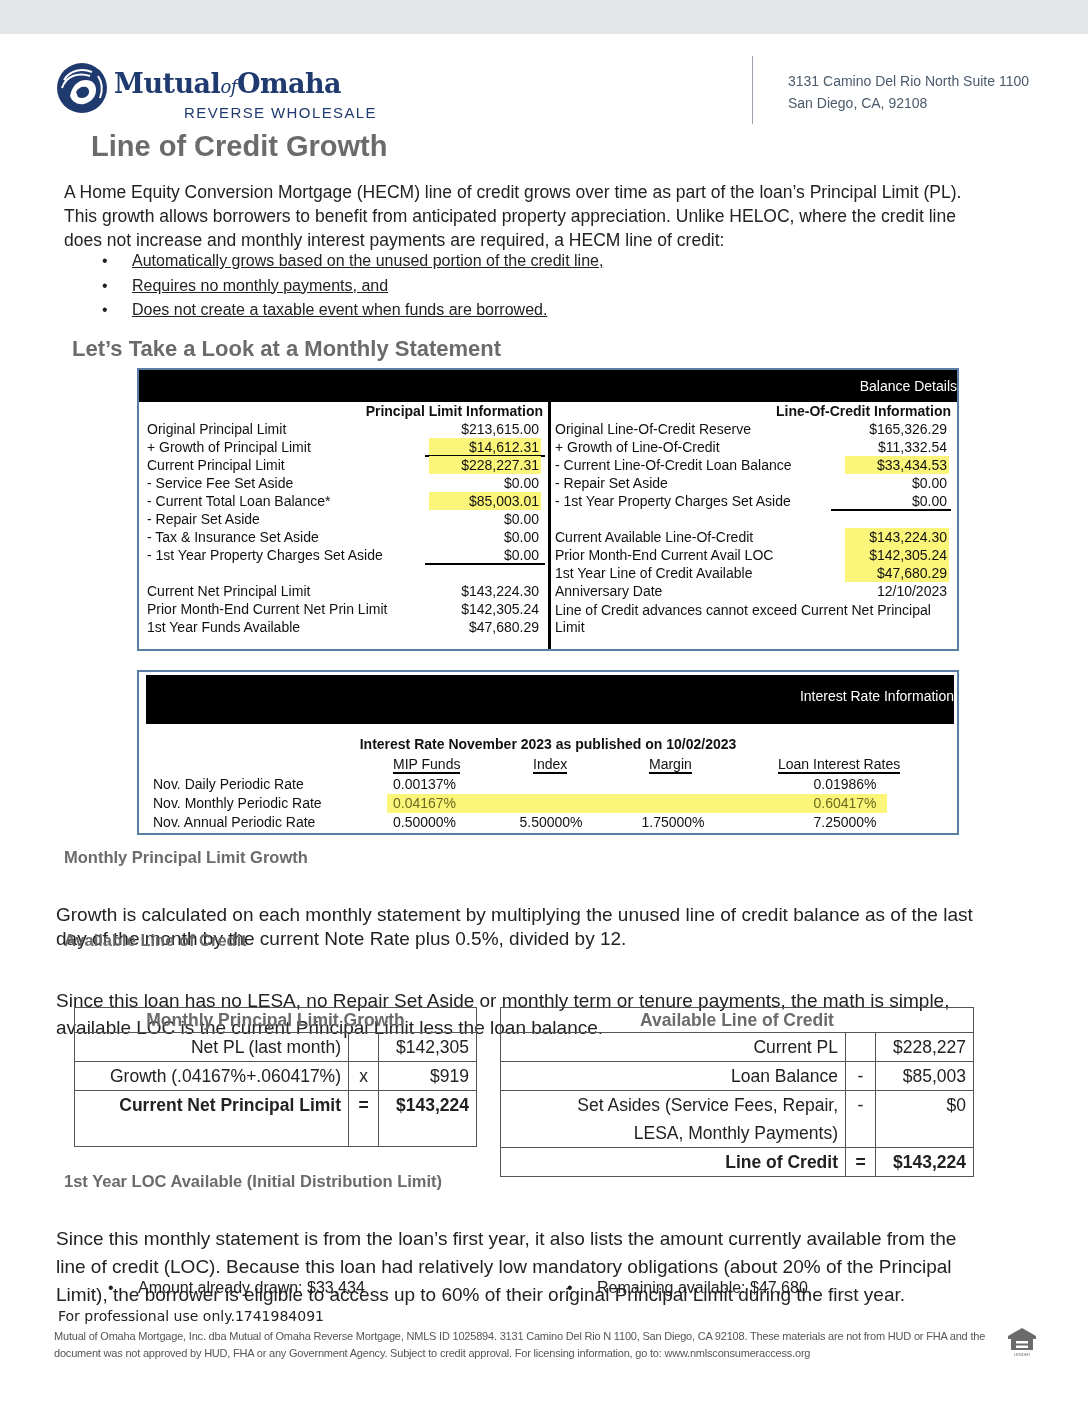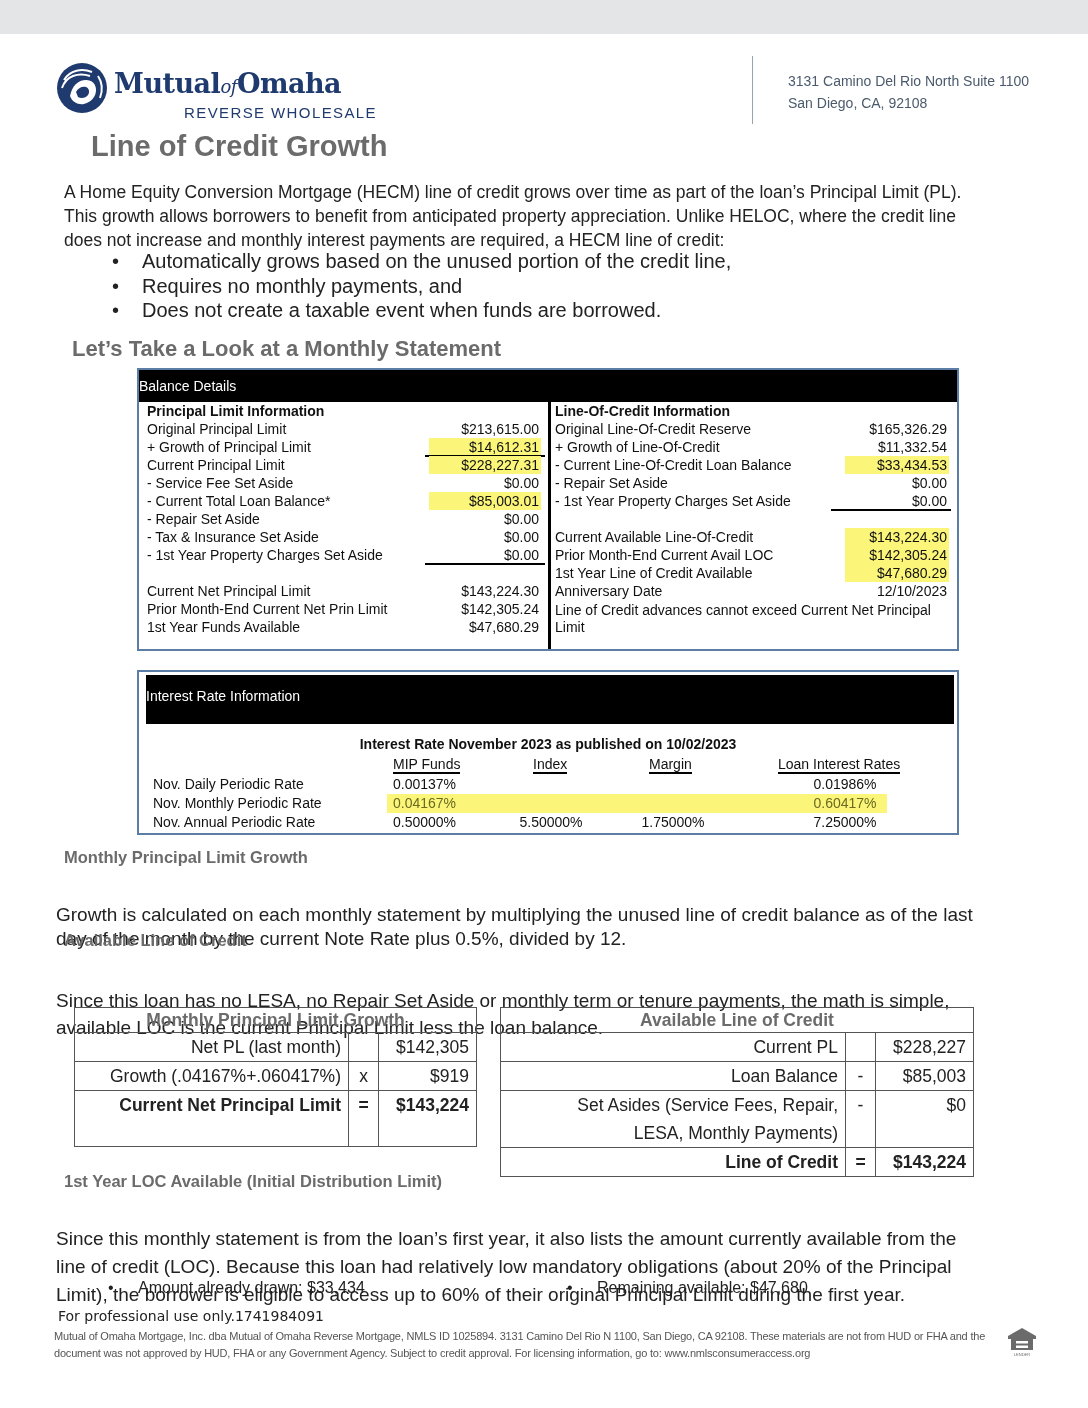--- a/index.html
+++ b/index.html
@@ -13,37 +13,37 @@
   .logo { position: absolute; left: 56px; top: 60px; width: 290px; height: 64px; }
   .logo-lion { position: absolute; left: 0; top: 2px; width: 52px; height: 52px; }
   .logo-name { position: absolute; left: 58px; top: 8px; font-family: "DejaVu Serif", serif; font-weight: bold; font-size: 27px; color: #1f3a6e; letter-spacing: -0.5px; white-space: nowrap; }
   .logo-name .of { font-style: italic; font-size: 18px; font-weight: normal; }
   .logo-sub { position: absolute; left: 108px; top: 44px; font-size: 15px; letter-spacing: 1.4px; color: #1f3a6e; white-space: nowrap; margin-left: 20px; }
   .hdr-divider { position: absolute; left: 752px; top: 56px; width: 1px; height: 68px; background: #9aa3ad; }
   .address { position: absolute; left: 788px; top: 70px; font-size: 14px; line-height: 22px; color: #4a5a6c; }
 
   h1.title { position: absolute; left: 64px; top: 130px; font-size: 29px; font-weight: bold; color: #6b6b6b; margin-left: 27px; }
   .intro { position: absolute; left: 64px; top: 180px; width: 930px; font-size: 17.5px; line-height: 24px; color: #222; }
-  .bullets { position: absolute; left: 78px; top: 250px; width: 930px; font-size: 20px; line-height: 24.5px; list-style: none; }
+  .bullets { position: absolute; left: 68px; top: 250px; width: 930px; font-size: 16px; line-height: 24.5px; list-style: none; text-decoration: underline; }
   .bullets li { position: relative; padding-left: 64px; }
   .bullets li::before { content: "•"; position: absolute; left: 34px; top: 0; }
 
   h2.section { position: absolute; left: 64px; top: 336px; font-size: 22px; font-weight: bold; color: #6b6b6b; margin-left: 8px; }
 
   
   .stmt { position: absolute; border: 2px solid #5a7ea6; background: #fff; font-size: 14px; color: #111; }
-  .stmt-head { background: #000; color: #fff; text-align: left; font-size: 14px; }
+  .stmt-head { background: #000; color: #fff; text-align: right; font-size: 14px; }
   .balance { left: 137px; top: 368px; width: 822px; height: 283px; }
   .balance .stmt-head { height: 32px; line-height: 32px; }
   .bal-cols { position: absolute; top: 32px; left: 0; right: 0; bottom: 0; }
   .bal-divider { position: absolute; left: 409px; top: 0; bottom: 0; width: 3px; background: #000; }
   .col { position: absolute; top: 0; }
   .col-left { left: 8px; width: 396px; }
   .col-right { left: 416px; width: 396px; }
-  .col-title { text-align: left; font-weight: bold; height: 18px; line-height: 18px; padding-left: 0; }
+  .col-title { text-align: right; font-weight: bold; height: 18px; line-height: 18px; padding-left: 0; }
   .row { position: relative; height: 18px; line-height: 18px; white-space: nowrap; }
   .row .lbl { position: absolute; left: 0; }
   .row .val { position: absolute; right: 2px; text-align: right; padding: 0 2px; }
   .row.bold { font-weight: normal; }
   .hl { background: #fbf67a; }
   .col-left .row .val.hl { width: 112px; }
   .col-right .row .val.hl { width: 104px; }
   .underline-wide { position: absolute; height: 2px; background: #000; }
   .gap { height: 18px; }
   .note { white-space: normal; line-height: 17px; padding-top: 2px; }

